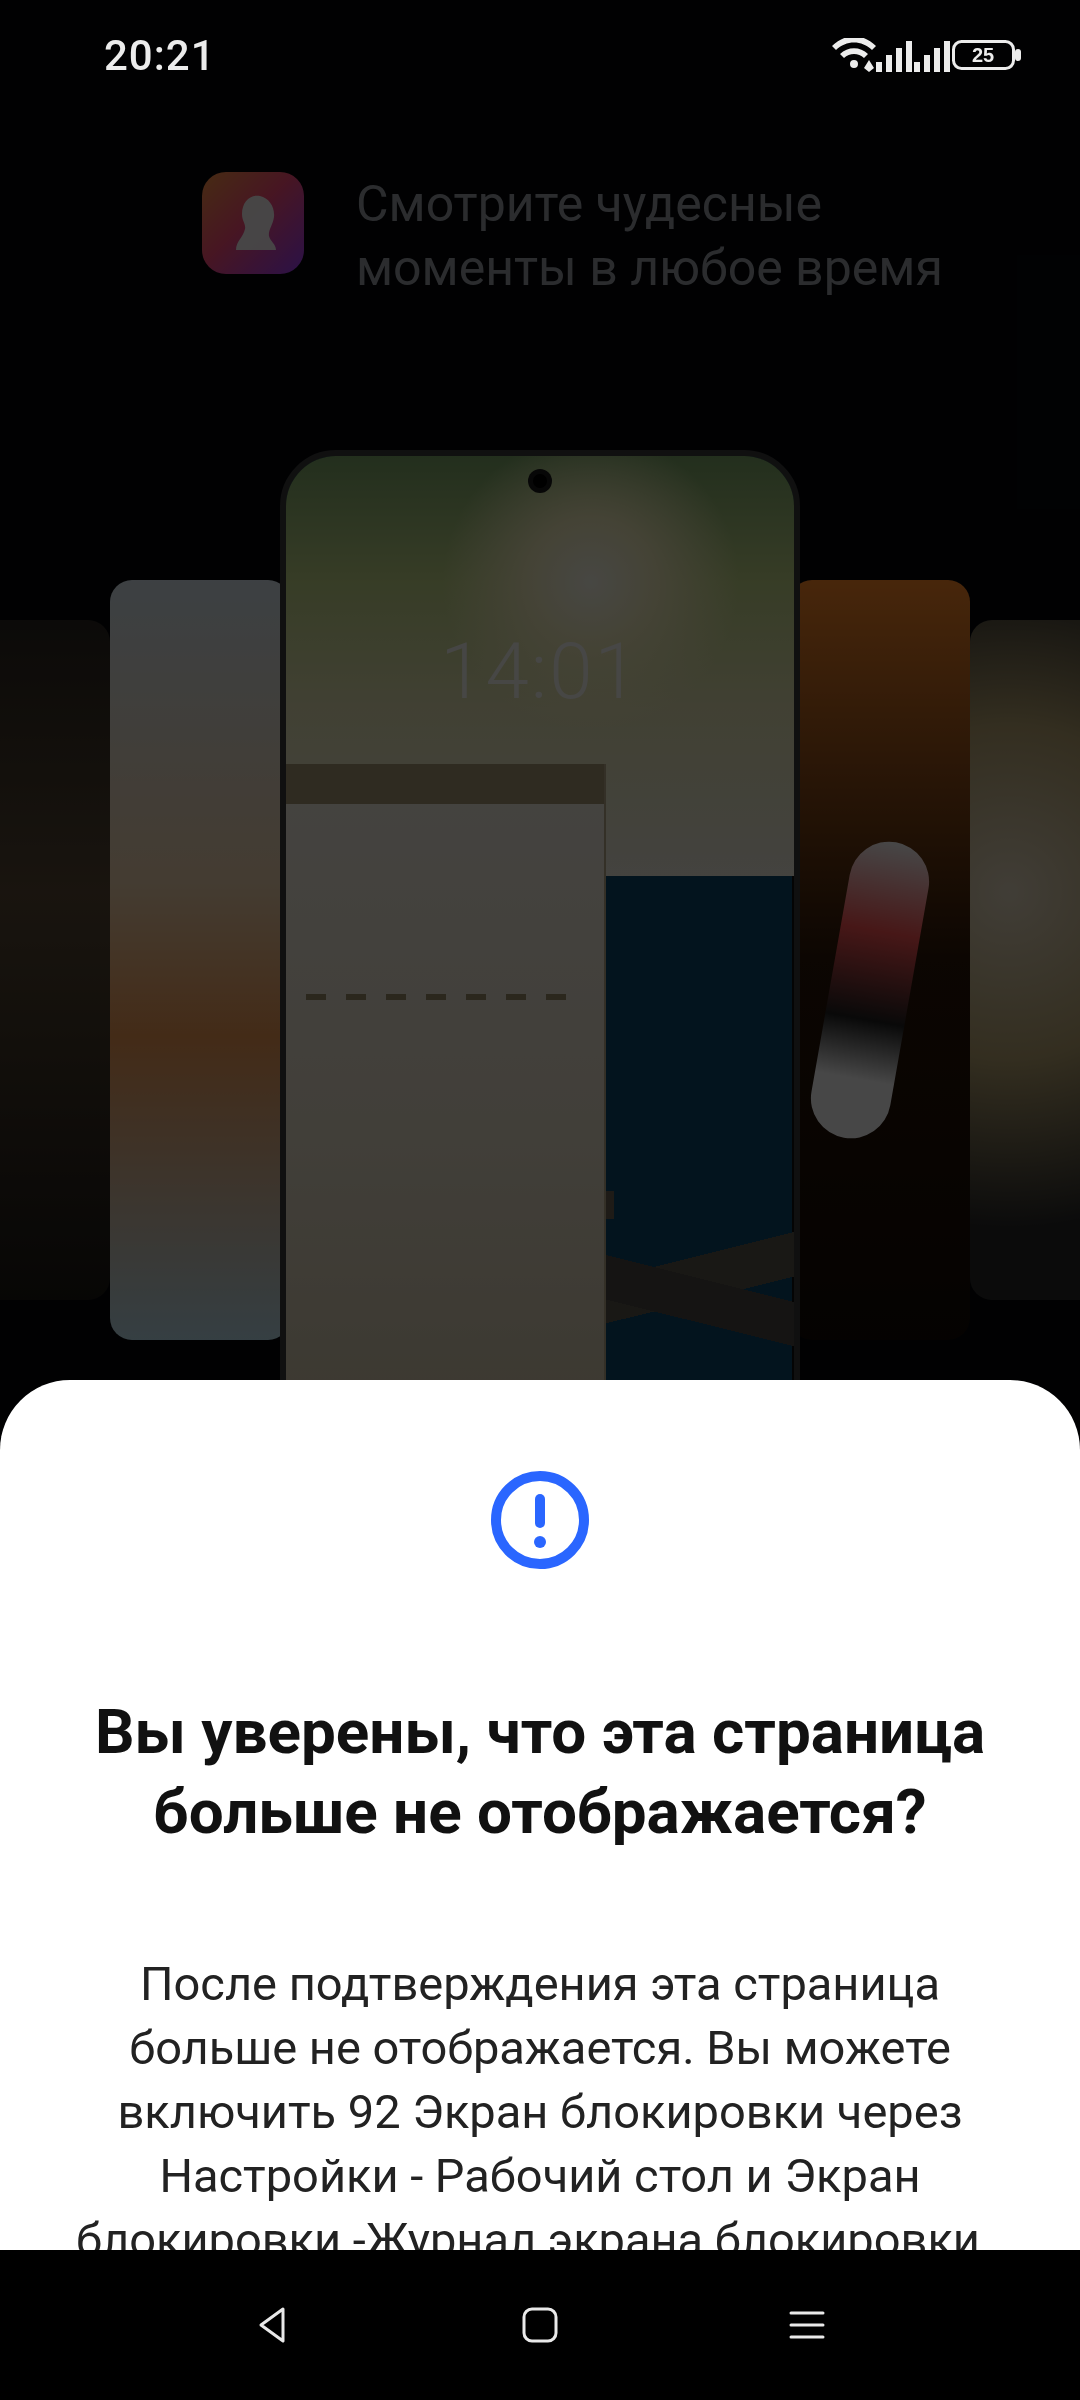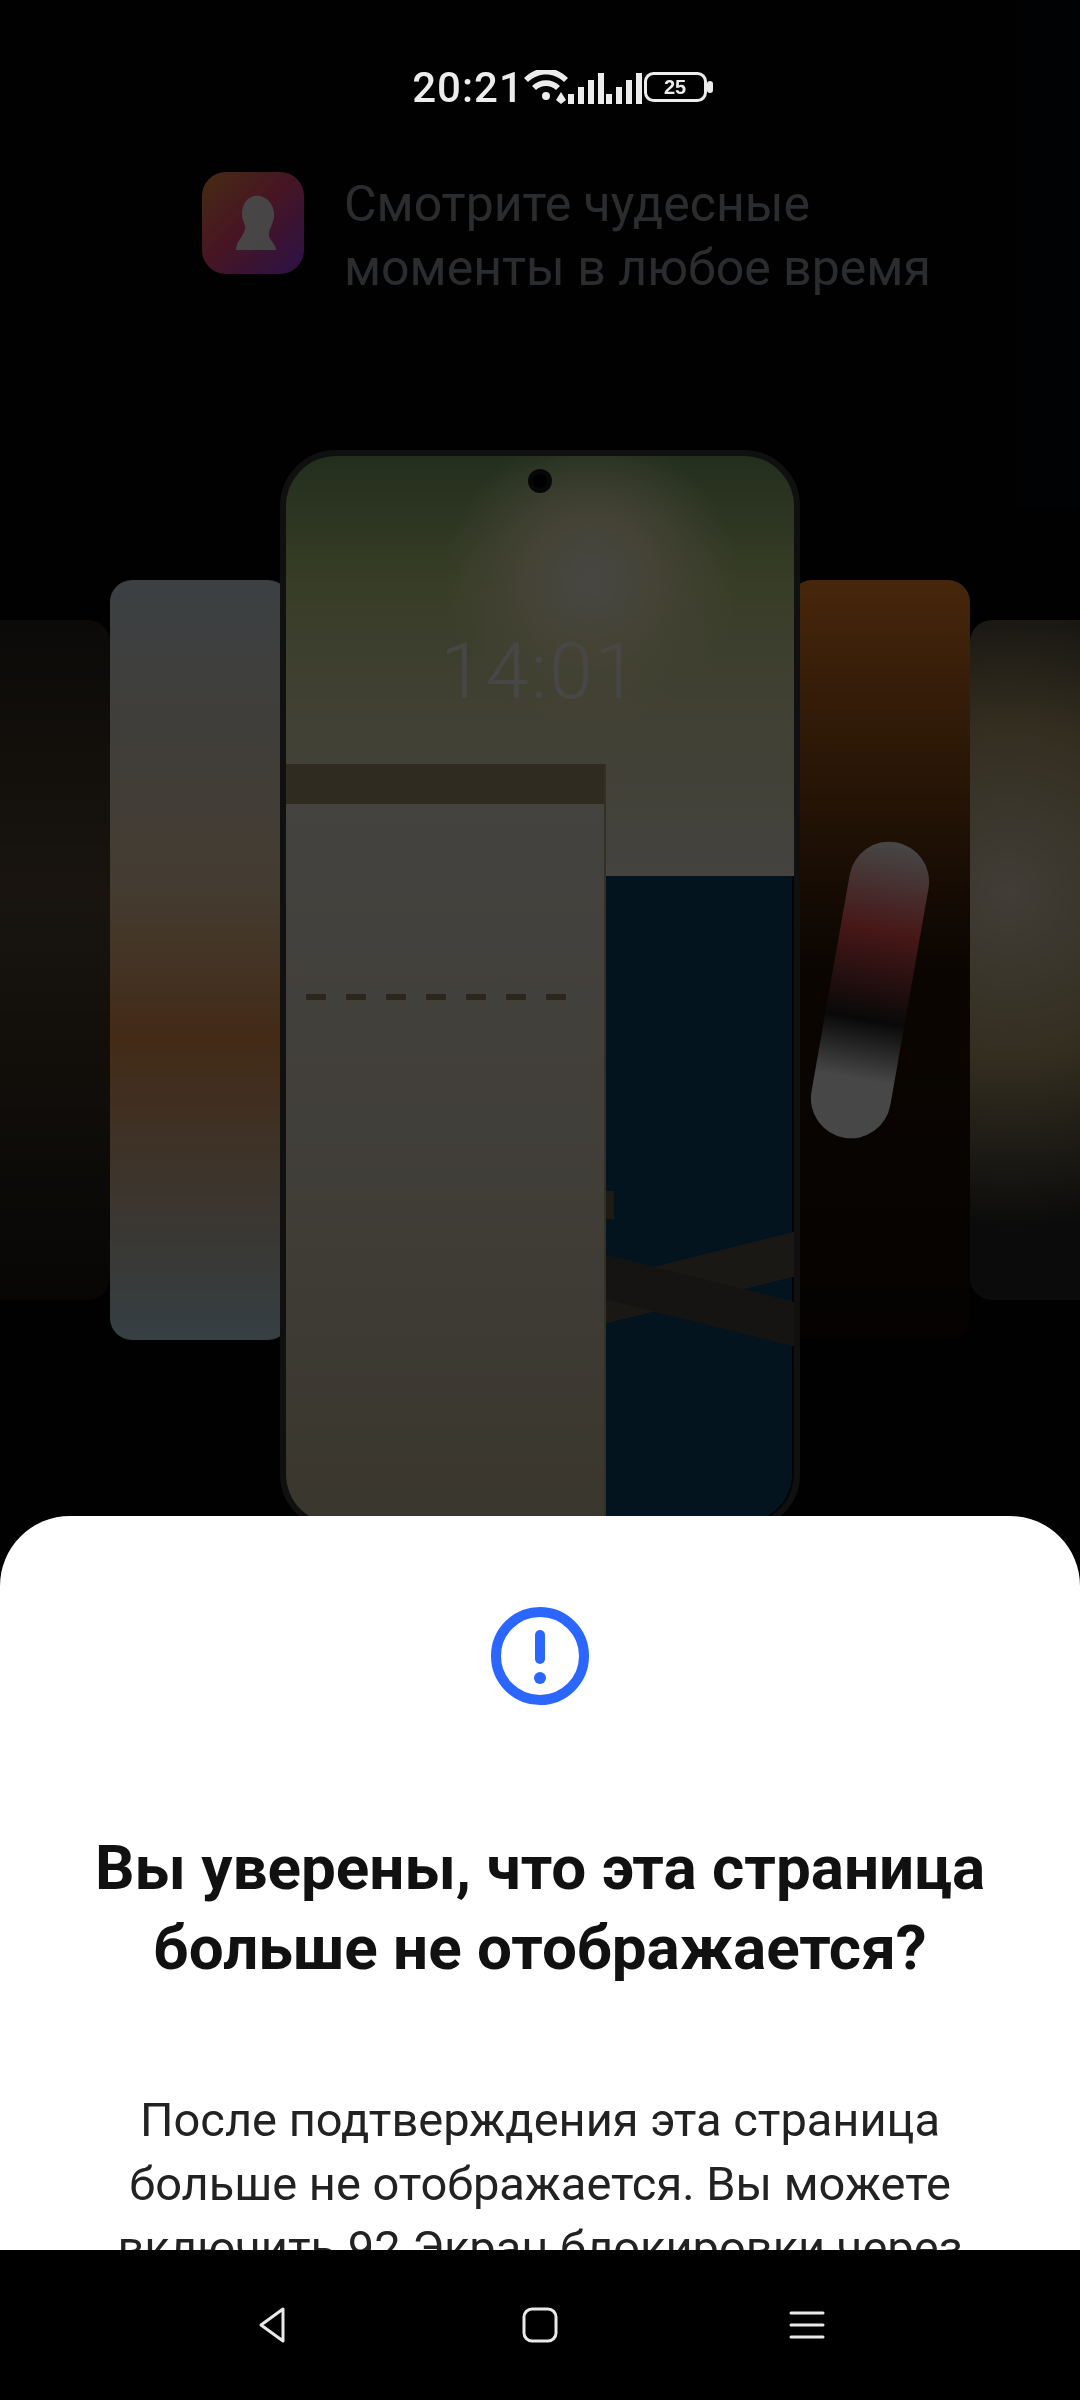--- a/index.html
+++ b/index.html
@@ -4,27 +4,27 @@
 <style>
   * { margin: 0; padding: 0; box-sizing: border-box; }
   html, body { width: 1080px; height: 2400px; overflow: hidden; font-family: -apple-system, Roboto, "Helvetica Neue", Arial, sans-serif; background:#000; }
   .screen { position: relative; width: 1080px; height: 2400px; background:#04060a; }
 
   
   .bg-layer { position:absolute; inset:0; overflow:hidden; }
   .dim { position:absolute; inset:0; background:rgba(0,0,0,0.72); z-index:5; pointer-events:none; }
 
   
-  .status-bar { position:absolute; top:0; left:0; right:0; height:110px; display:flex; align-items:center; justify-content:center; padding:0 56px 0 104px; z-index:6; color:#ececec;margin-top:32px; }
+  .status-bar { position:absolute; top:0; left:0; right:0; height:110px; display:flex; align-items:center; justify-content:space-between; padding:0 56px 0 104px; z-index:6; color:#ececec; }
   .status-time { font-size:42px; font-weight:500; letter-spacing:1px; }
   .status-right { display:flex; align-items:center; }
   .status-right svg { display:block; }
 
   
-  .promo { position:absolute; top:172px; left:0; right:0; display:flex; align-items:flex-start; gap:40px; padding:0 70px 0 202px; }
+  .promo { position:absolute; top:172px; left:0; right:0; display:flex; align-items:flex-start; gap:52px; padding:0 70px 0 202px; }
   .promo-icon { width:102px; height:102px; border-radius:24px; background:linear-gradient(135deg,#ff9b45 0%,#ff4f7b 45%,#9b3dff 100%); position:relative; flex:0 0 102px; display:flex; align-items:center; justify-content:center; }
   .promo-icon svg { display:block; }
   .promo-text { color:#9a9ea6; font-size:50px; line-height:64px; font-weight:400; max-width:700px; }
 
   
   .carousel { position:absolute; top:450px; left:0; right:0; height:1120px; }
   .wp { position:absolute; border-radius:22px; overflow:hidden; }
   .wp-far-l { left:-20px; top:170px; width:130px; height:680px; background:linear-gradient(180deg,#2b2620,#5a4a36 40%,#1b1814); }
   .wp-mid-l { left:110px; top:130px; width:180px; height:760px; background:linear-gradient(180deg,#d9e6ef 0%,#f4d7b2 40%,#f19a54 60%,#bfe1ef 100%); }
   .wp-mid-r { right:110px; top:130px; width:180px; height:760px; background:linear-gradient(180deg,#ff8a2a 0%,#2b1608 50%,#120a05 100%); }
@@ -41,21 +41,21 @@
   .pw-bldg::before{content:"";position:absolute;top:0;left:0;right:0;height:40px;background:#a89a78;}
   .pw-bldg::after{content:"";position:absolute;top:230px;left:30px;width:260px;height:6px;background:repeating-linear-gradient(90deg,#9b8c69 0 20px,transparent 20px 40px);}
   .pw-roof { position:absolute; right:-40px; bottom:80px; width:360px; height:280px; }
   .pw-roof::before{content:"";position:absolute;inset:0;background:
       linear-gradient(14deg,transparent 48%,#4c4a44 48% 60%,transparent 60%),
       linear-gradient(-14deg,transparent 48%,#5c584e 48% 60%,transparent 60%);}
   .pw-roof2 { position:absolute; right:180px; bottom:240px; width:240px; height:160px; background:linear-gradient(4deg,transparent 46%,#6b6152 46% 62%,transparent 62%);}
   .phone-clock { position:absolute; top:170px; left:0; right:0; text-align:center; color:rgba(255,255,255,0.9); font-size:78px; font-weight:300; letter-spacing:2px; z-index:3; }
 
   
-  .sheet { position:absolute; left:0; right:0; bottom:150px; height:734px; background:#fff; border-radius:70px 70px 0 0; z-index:10; padding:86px 60px 0; }
+  .sheet { position:absolute; left:0; right:0; bottom:150px; height:870px; background:#fff; border-radius:70px 70px 0 0; z-index:10; padding:86px 60px 0; }
   .sheet-icon { width:108px; height:108px; margin:0 auto 118px; }
   .sheet-title { text-align:center; color:#111; font-size:62px; line-height:80px; font-weight:700; margin:0 4px 100px; }
   .sheet-body { color:#222; font-size:47px; line-height:64px; font-weight:400;text-align:center; }
 
   
   .navbar { position:absolute; left:0; right:0; bottom:0; height:150px; background:#000; z-index:11; display:flex; align-items:center; justify-content:space-around; padding:0 140px; }
   .nav-btn { width:70px; height:70px; display:flex; align-items:center; justify-content:center; }
   .nav-btn svg { display:block; }
 </style>
 </head>

